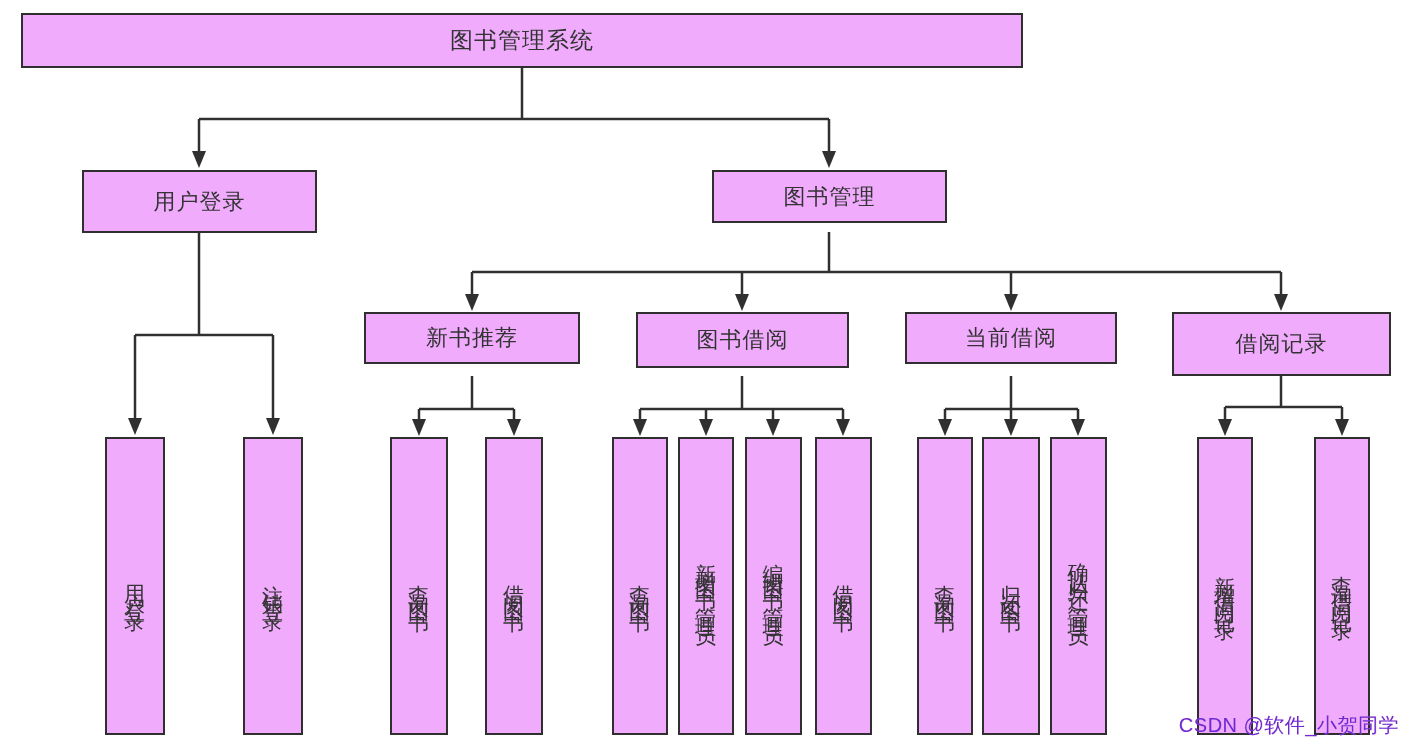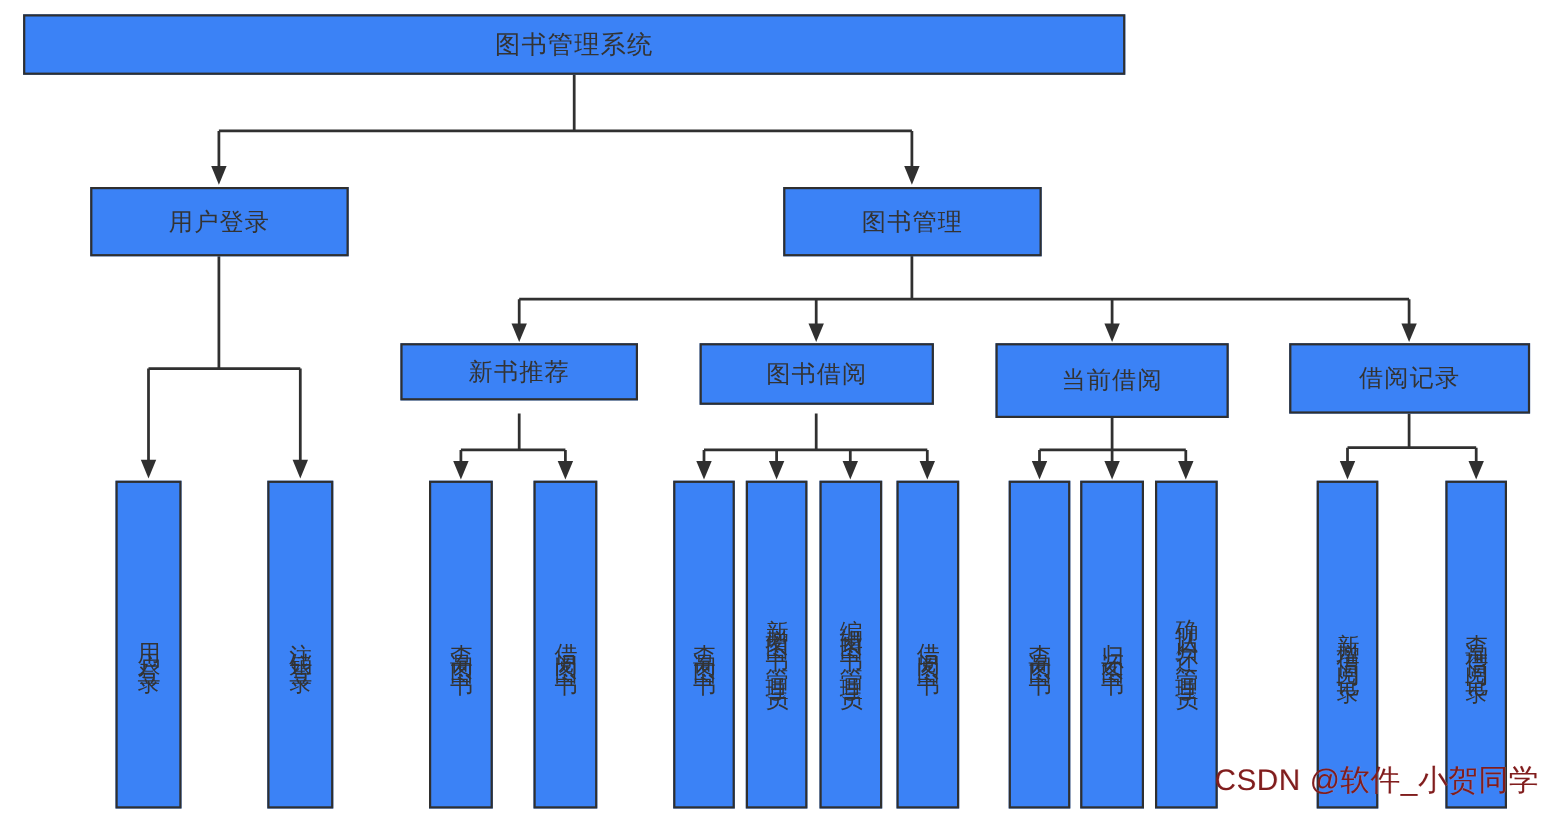--- a/index.html
+++ b/index.html
@@ -11,44 +11,44 @@
     overflow:hidden;
   }
   #canvas{position:absolute;left:0;top:0;width:1405px;height:747px;}
   svg.connectors{position:absolute;left:0;top:0;width:1405px;height:747px;}
   svg.connectors path{stroke:#303030;stroke-width:2.5;fill:none;}
   svg.connectors polygon{fill:#303030;stroke:none;}
   .node{
     position:absolute;
     box-sizing:border-box;
     border:2.5px solid #2f2f2f;
-    background:#3b82f6;
+    background:#f0abfc;
     display:flex;
     align-items:center;
     justify-content:center;
     color:#333333;
   }
   .hnode{font-size:22px;letter-spacing:1px;}
   .root{font-size:23px;}
   .leaf{
     font-size:21px;
   }
   .leaf span{
     writing-mode:vertical-rl;
     text-orientation:mixed;
     letter-spacing:9px;
     line-height:1;
     display:block;
   }
   .watermark{
     position:absolute;
     right:6px;
-    bottom:20px;
-    font-size:27px;
-    color:#7f1d1d;
+    bottom:8px;
+    font-size:20px;
+    color:#6d28d9;
     letter-spacing:0.5px;
     text-shadow:0.5px 0 0 rgba(230,160,160,0.45);
     white-space:nowrap;
   }
 </style>
 </head>
 <body>
 
 <div id="canvas">
 
@@ -91,25 +91,25 @@
     <g>
       <path d="M1281 376 V407 M1225 407 H1342 M1225 407 V420 M1342 407 V420"></path>
       <polygon points="1225,436 1218,419 1232,419"></polygon>
       <polygon points="1342,436 1335,419 1349,419"></polygon>
     </g>
   </svg>
 
   <div class="node hnode root" style="left:21px;top:13px;width:1002px;height:55px;">图书管理系统</div>
 
   <div class="node hnode" style="left:82px;top:170px;width:235px;height:63px;">用户登录</div>
-  <div class="node hnode" style="left:712px;top:170px;width:235px;height:63px;">图书管理</div>
+  <div class="node hnode" style="left:712px;top:170px;width:235px;height:53px;">图书管理</div>
 
   <div class="node hnode" style="left:364px;top:312px;width:216px;height:52px;">新书推荐</div>
   <div class="node hnode" style="left:636px;top:312px;width:213px;height:56px;">图书借阅</div>
-  <div class="node hnode" style="left:905px;top:312px;width:212px;height:68px;">当前借阅</div>
+  <div class="node hnode" style="left:905px;top:312px;width:212px;height:52px;">当前借阅</div>
   <div class="node hnode" style="left:1172px;top:312px;width:219px;height:64px;">借阅记录</div>
 
   <div class="node leaf" style="left:105px;top:437px;width:60px;height:298px;">
     <span>用户登录</span>
   </div>
   <div class="node leaf" style="left:243px;top:437px;width:60px;height:298px;">
     <span>注销登录</span>
   </div>
 
   <div class="node leaf" style="left:390px;top:437px;width:58px;height:298px;">

